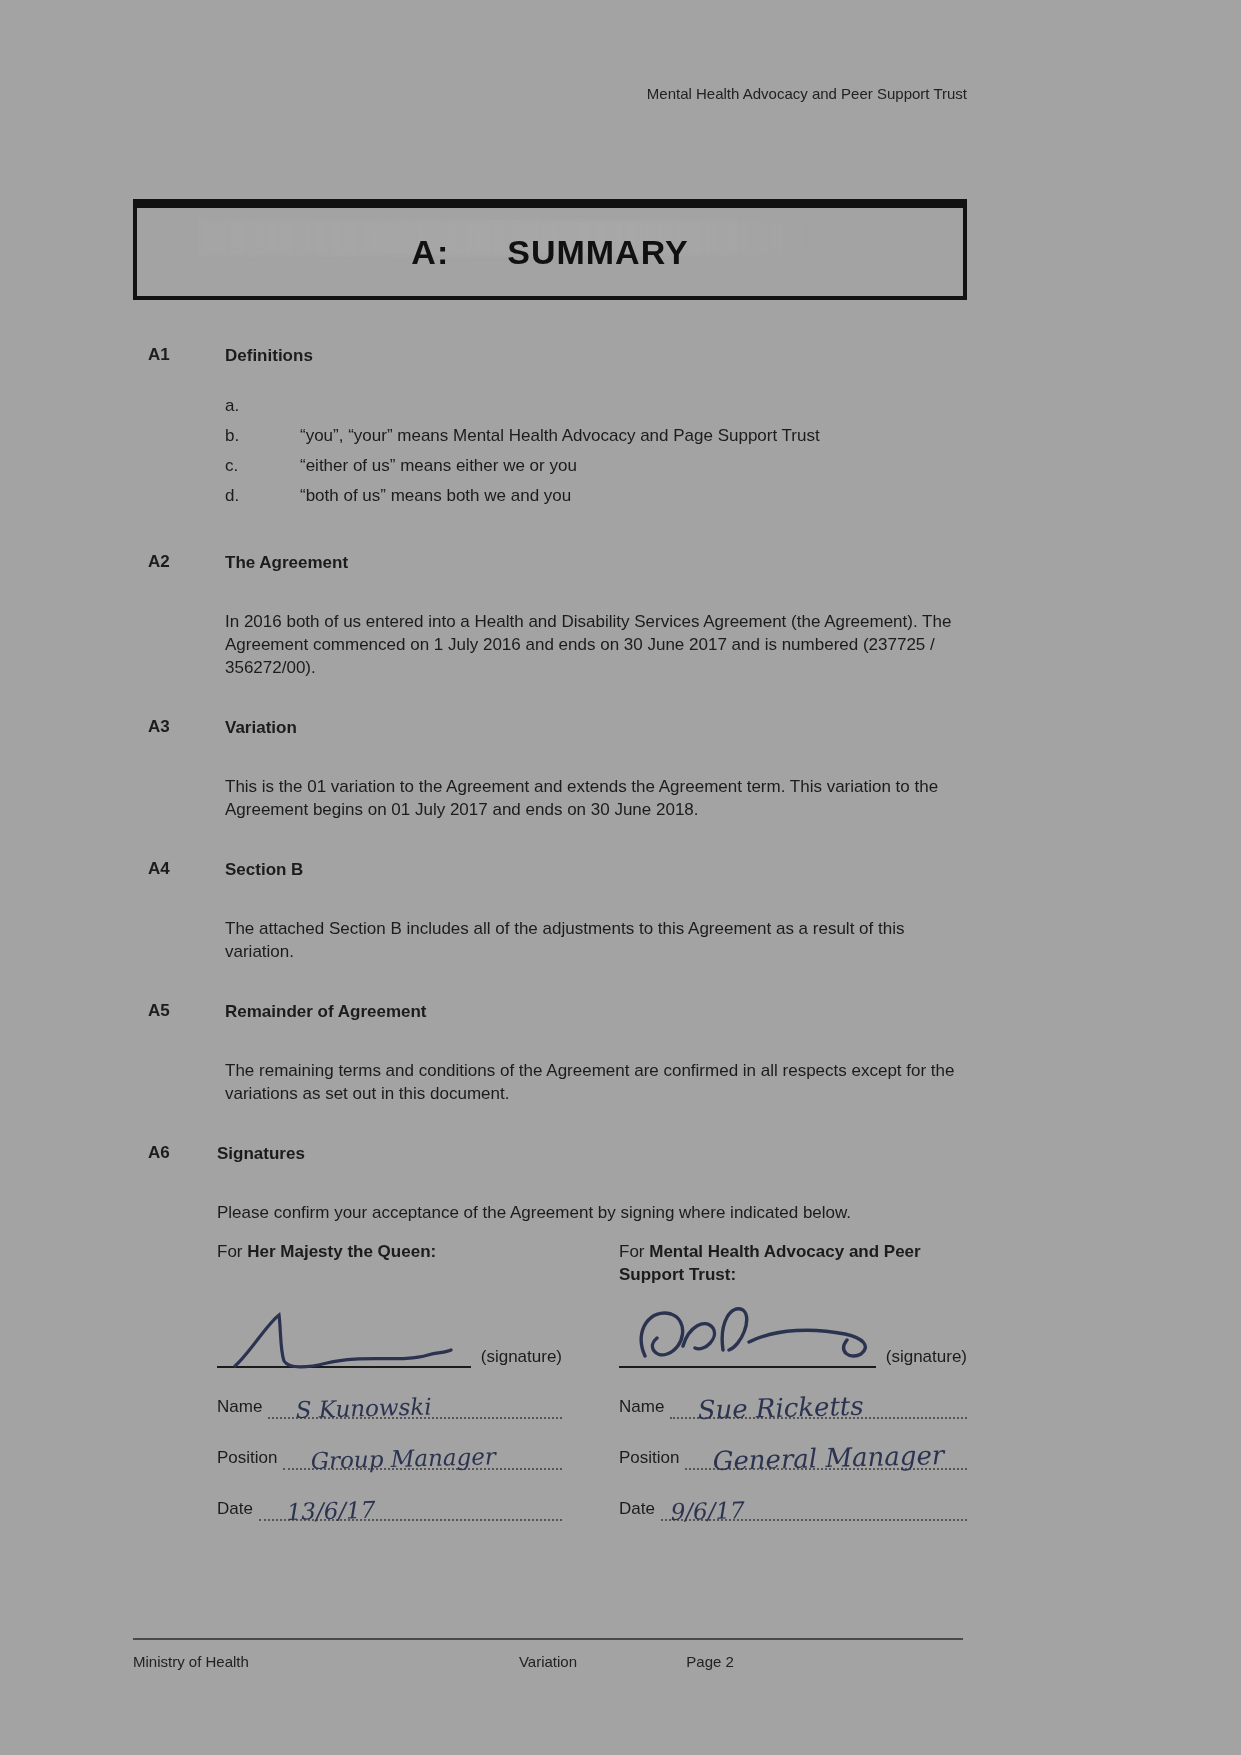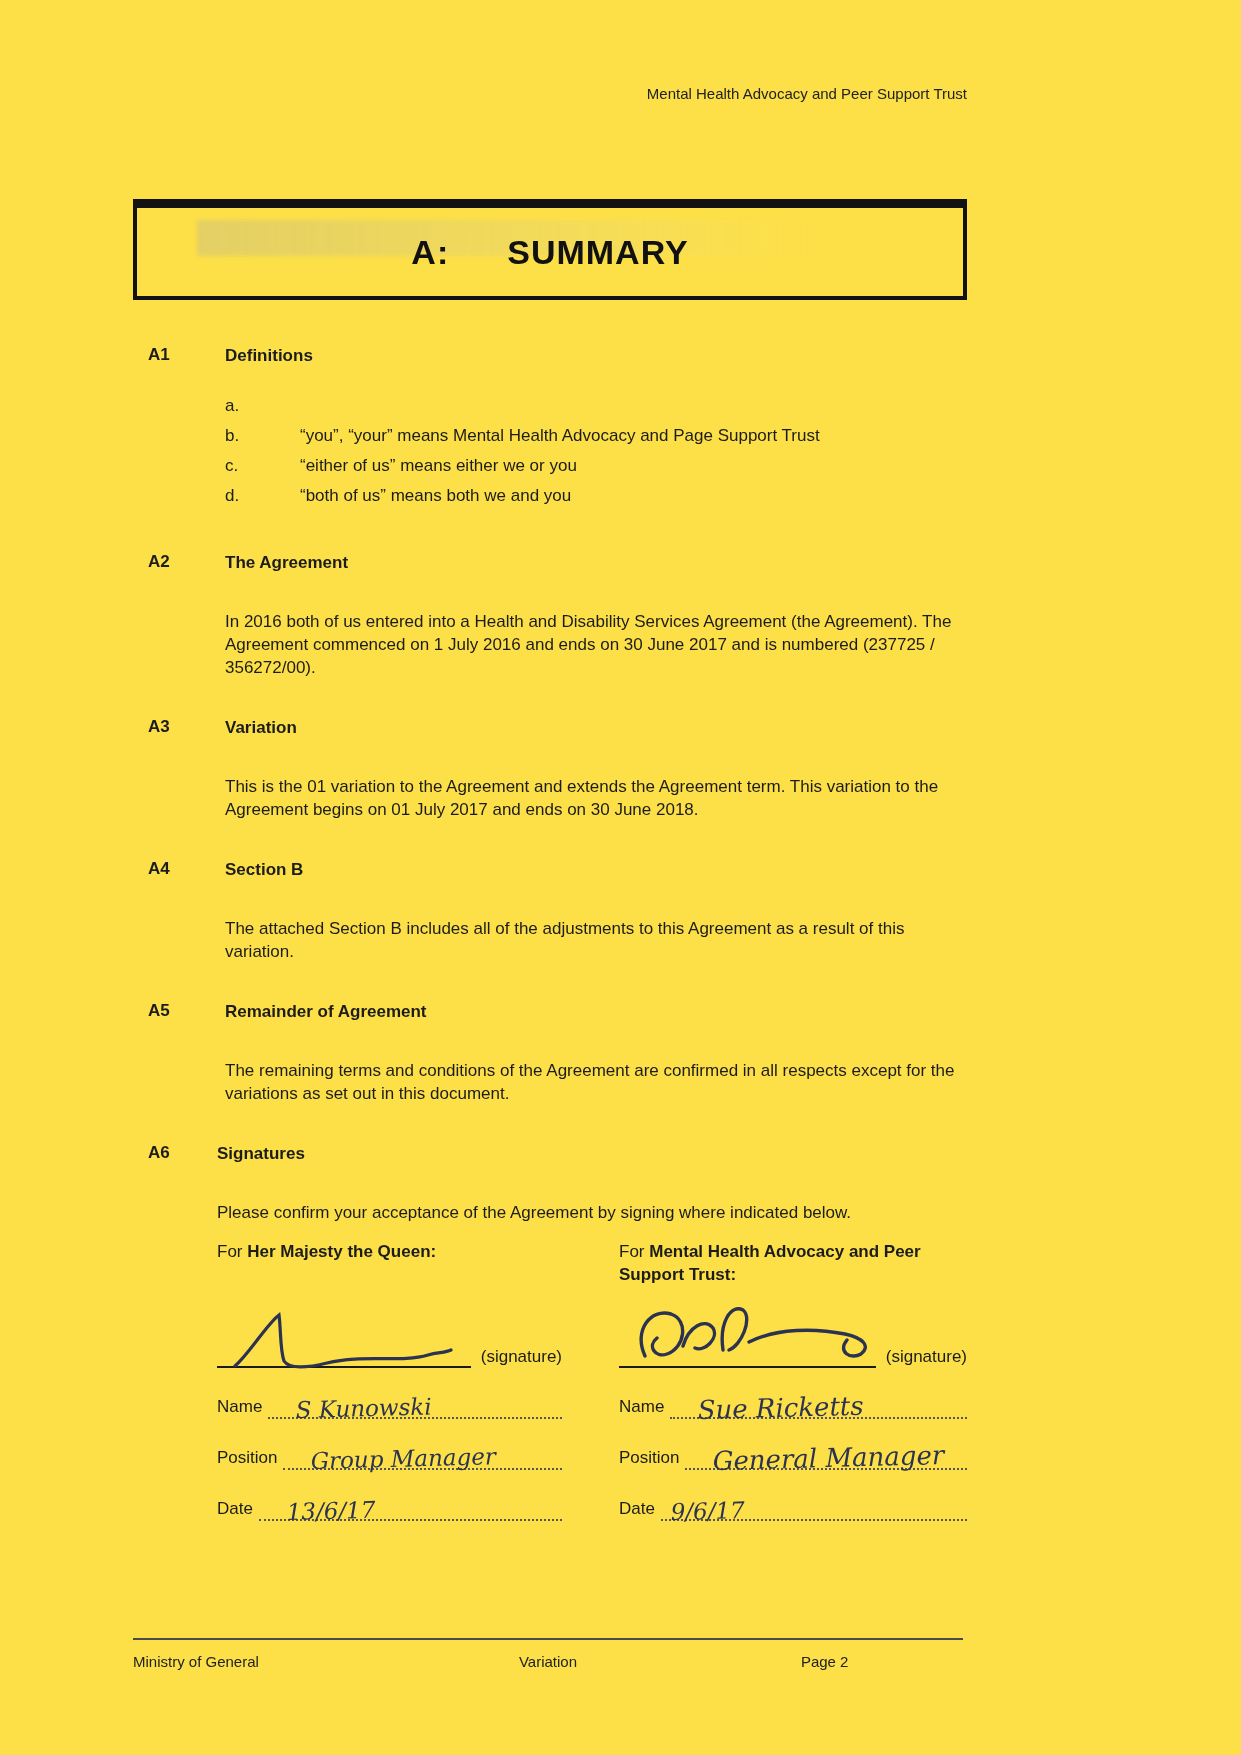--- a/index.html
+++ b/index.html
@@ -1,19 +1,19 @@
 <!DOCTYPE html>
 <html><head>
 <meta charset="utf-8">
 <style>
   html,body { margin:0; padding:0; background:#e8e8e8; }
   .page {
     position:relative;
     width:1241px; height:1755px;
-    background:#fde047;
+    background:#a3a3a3;
     font-family:"Liberation Sans", sans-serif;
     color:#1c1c1c;
     overflow:hidden;
     box-shadow:0 0 4px rgba(0,0,0,.25);
     text-decoration:underline;
   }
   .content { position:absolute; left:133px; top:84px; width:834px; }
 
   
   .doc-header { text-align:right; font-size:15px; line-height:19px; color:#222; }
@@ -72,21 +72,21 @@
   .hand-big { font-size:26px; }
 
   
   .footer {
     position:absolute; left:133px; top:1638px; width:830px;
     border-top:2px solid #4a4a4a; padding-top:13px;
     display:flex; font-size:15px; color:#222;
   }
   .footer-left { flex:1; text-align:left; }
   .footer-center { flex:1; text-align:center; }
-  .footer-right { flex:1; text-align:center; }
+  .footer-right { flex:1; text-align:left; }
 </style>
 </head>
 <body>
 
 <div class="page">
   <div class="content">
 
     <div class="doc-header">
       <div>Mental Health Advocacy and Peer Support Trust</div>
     </div>
@@ -234,17 +234,17 @@
             </div>
 
           </div>
         </div>
       </section>
 
     </div>
   </div>
 
   <div class="footer">
-    <span class="footer-left">Ministry of General</span>
+    <span class="footer-left">Ministry of Health</span>
     <span class="footer-center">Variation</span>
     <span class="footer-right">Page 2</span>
   </div>
 </div>
 
 </body></html>

